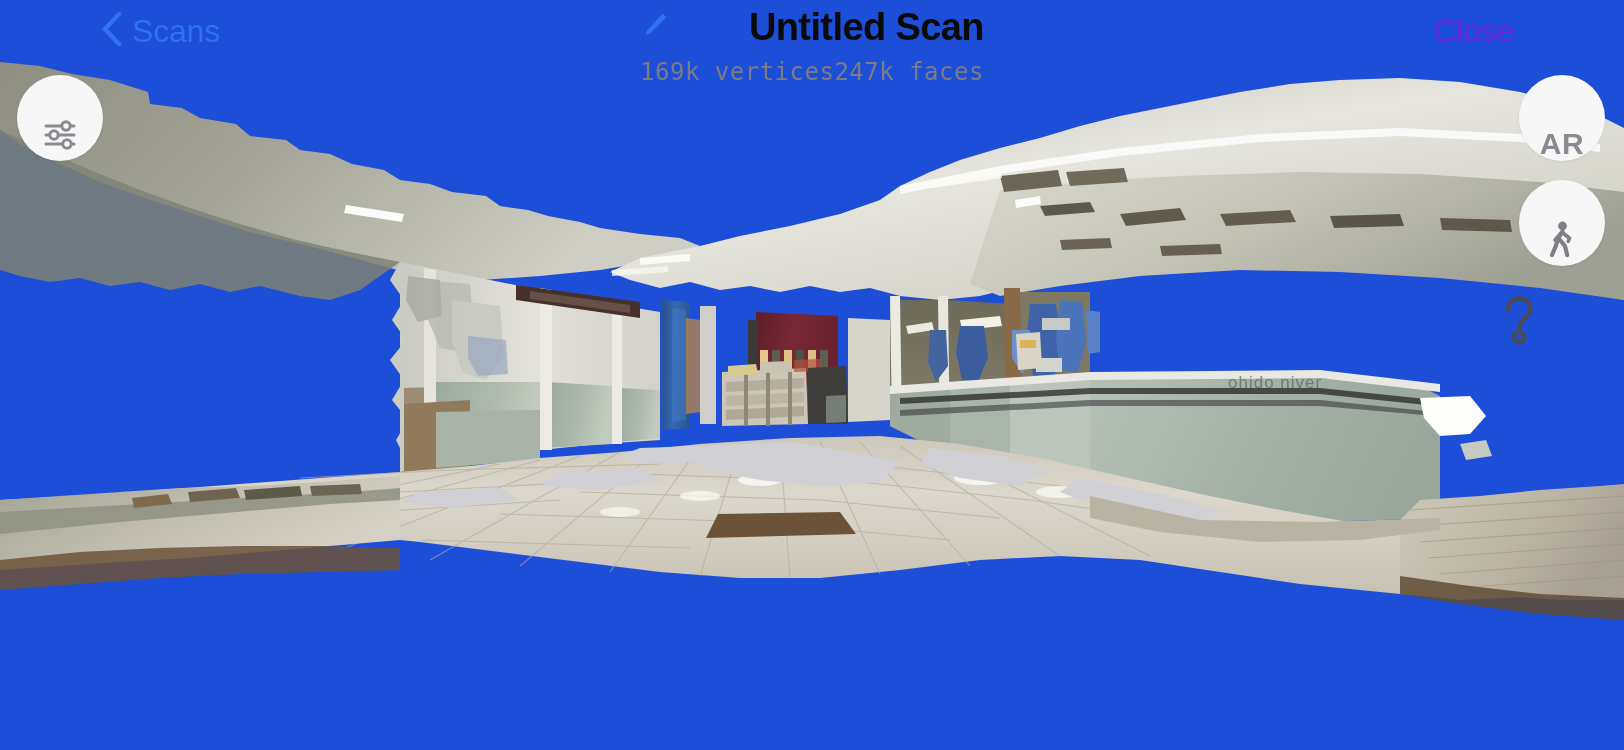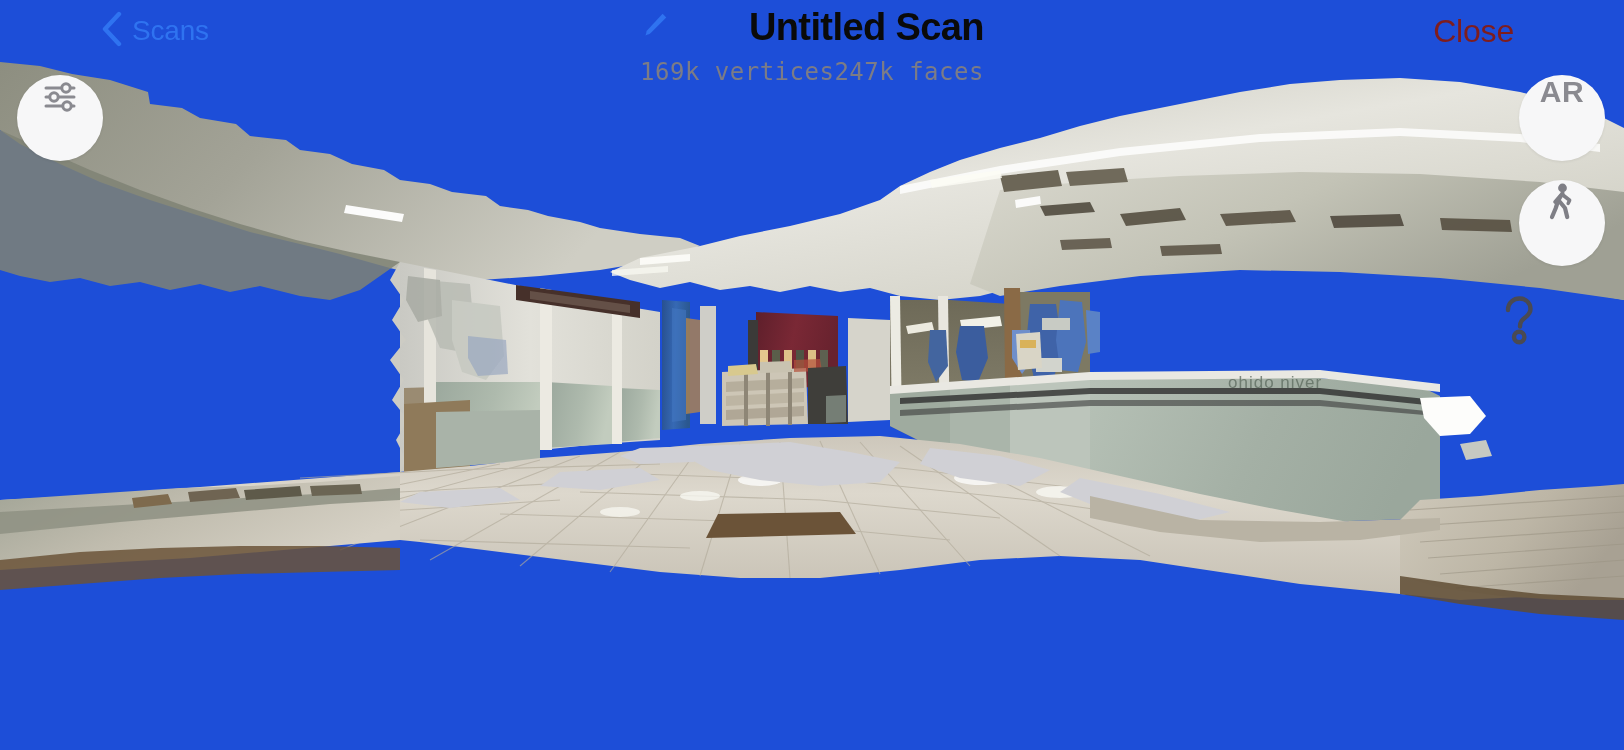--- a/index.html
+++ b/index.html
@@ -32,26 +32,26 @@
     z-index:40;
     pointer-events:none;
   }
   .nav-back {
     position:absolute; left:100px; top:10px;
     display:flex; align-items:center; gap:10px;
     pointer-events:auto; cursor:pointer;
   }
   .nav-back .chev { display:block; }
   .nav-back-label {
-    font-size:28px; color:#2f73f0; letter-spacing:-0.2px;
+    font-size:32px; color:#2f73f0; letter-spacing:-0.2px;
     line-height:42px;
   }
   .close-btn {
     position:absolute; right:110px; top:10px;
-    font-size:32px; color:#7f1d1d; letter-spacing:-0.2px;
+    font-size:32px; color:#6d28d9; letter-spacing:-0.2px;
     line-height:42px;
     pointer-events:auto; cursor:pointer;
   }
   .title-wrap {
     position:absolute; left:50%; top:2px;
     transform:translateX(-50%);
     text-align:center;
     pointer-events:auto;
   }
   .title-row {
@@ -69,21 +69,21 @@
     font-size:24px; color:#7c7c86; letter-spacing:0.5px;
     white-space:nowrap;
     display:flex; justify-content:center; 
   }
 
   
   .fab {
     position:absolute;
     width:86px; height:86px; border-radius:50%;
     background:#f7f7f8;
-    display:flex; align-items:flex-start; justify-content:center;
+    display:flex; align-items:flex-end; justify-content:center;
     cursor:pointer;
     z-index:35;
     box-shadow:0 1px 3px rgba(0,0,0,0.07);
   }
   #fab-settings { left:17px;  top:75px; }
   #fab-ar       { right:19px; top:75px; }
   #fab-walk     { right:19px; top:180px; }
   .fab-label {
     font-size:30px; font-weight:600; color:#8a8a90; letter-spacing:0.5px;
   }

